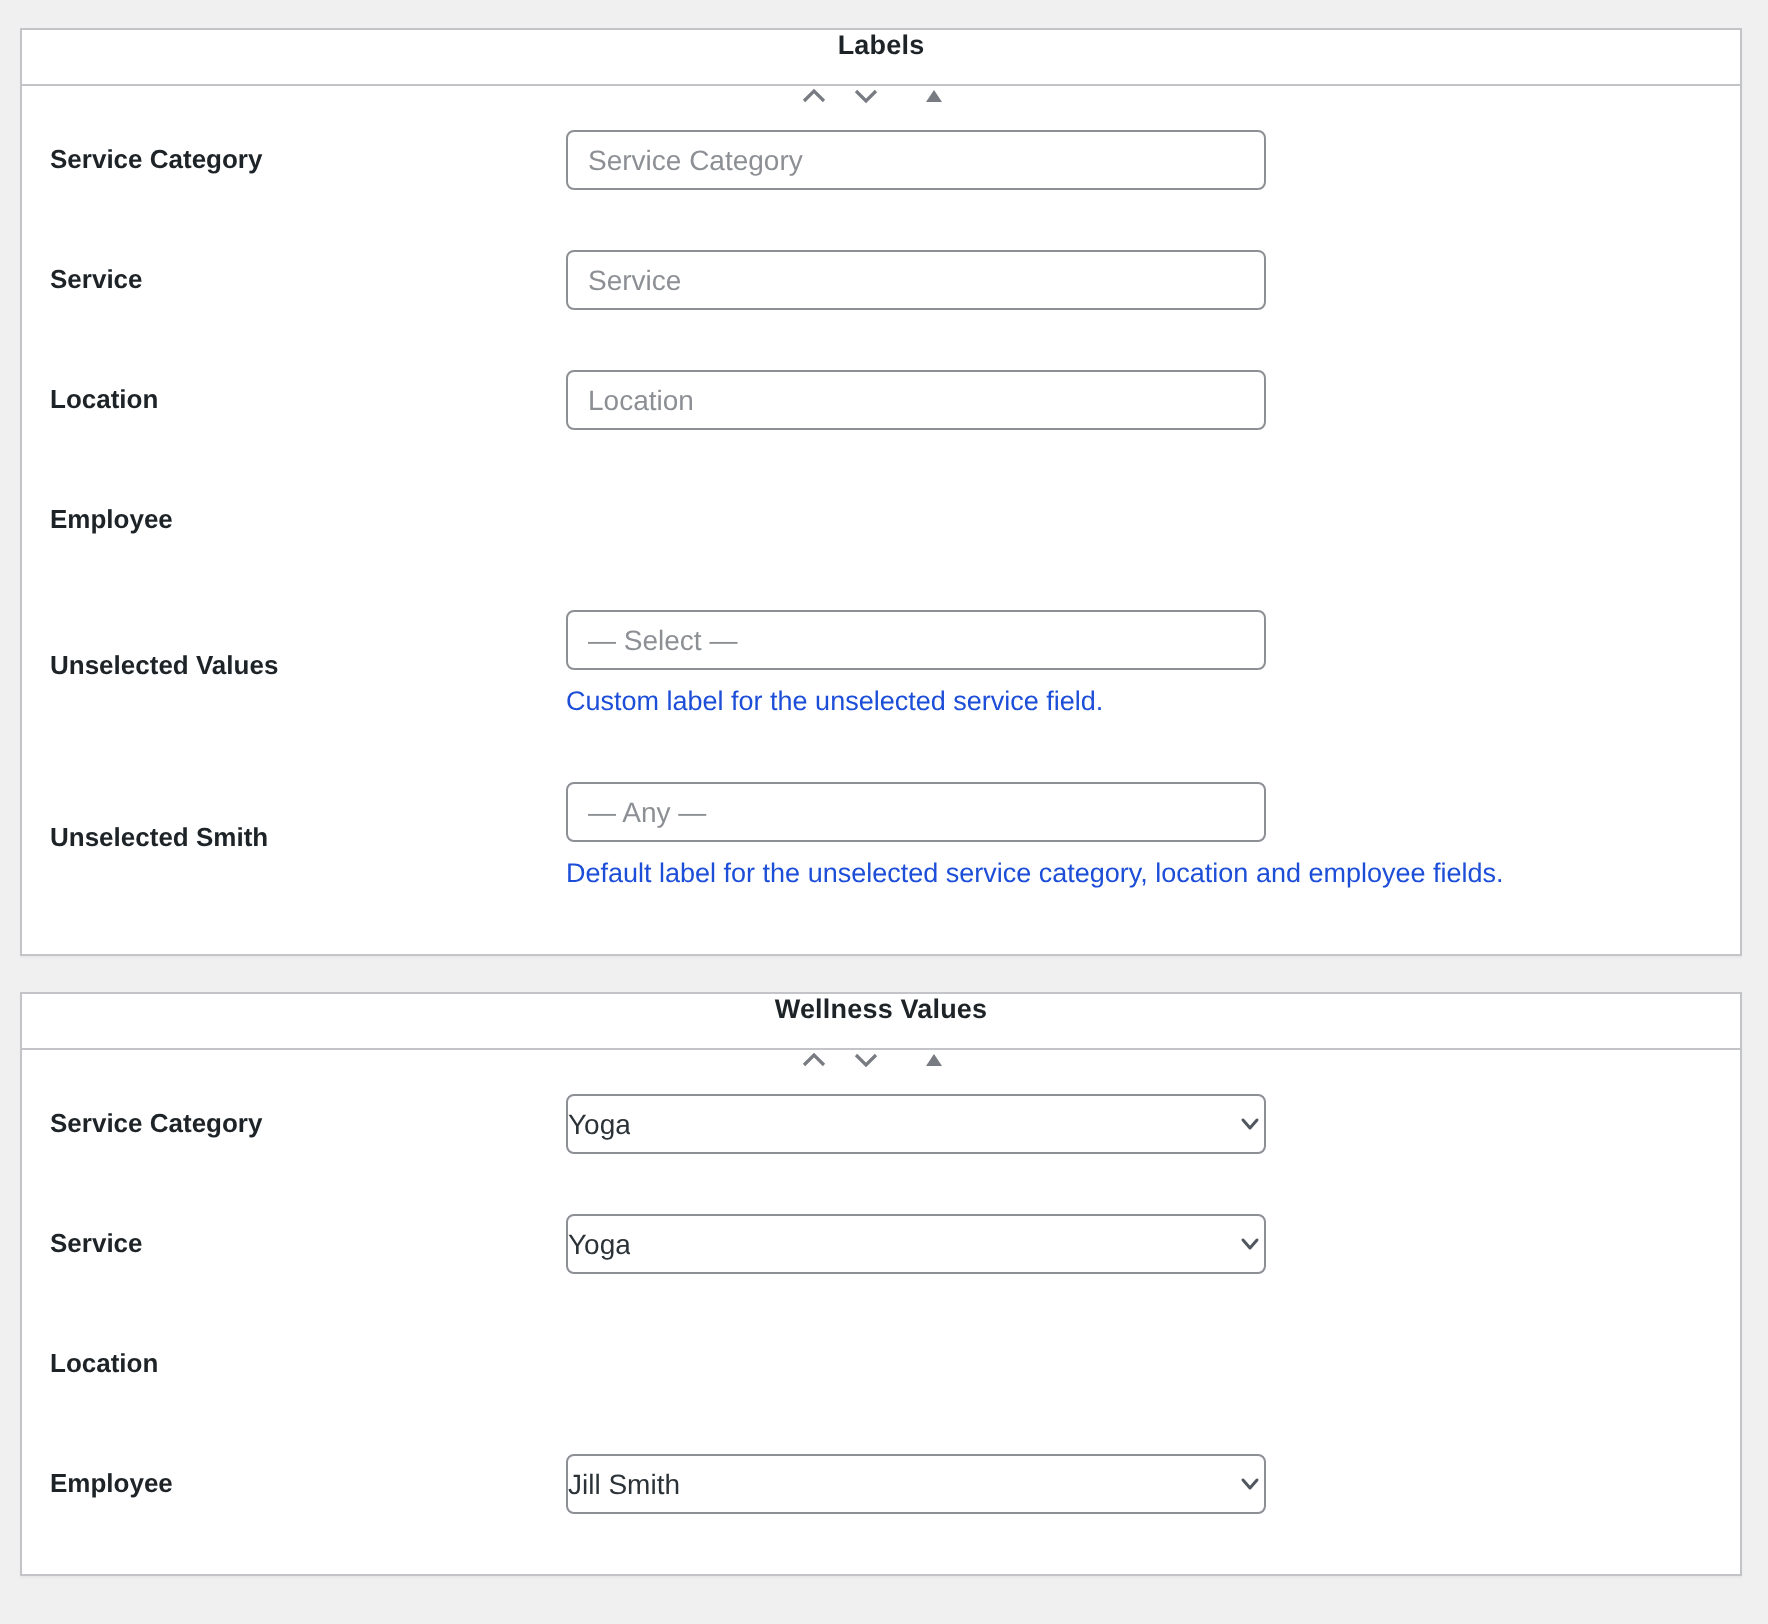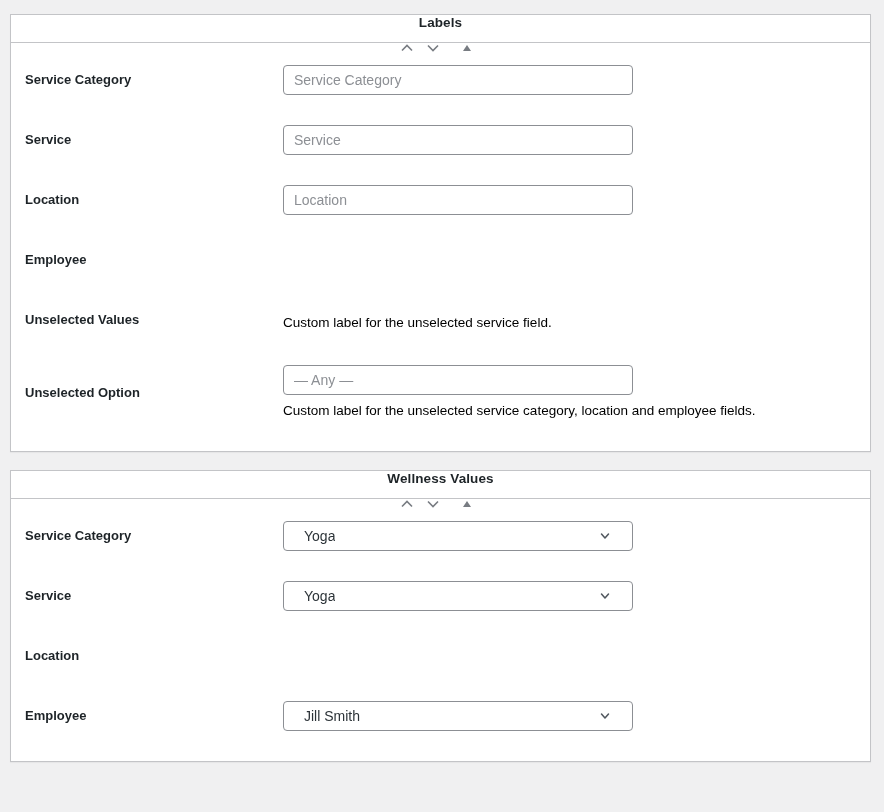--- a/index.html
+++ b/index.html
@@ -96,37 +96,37 @@
   .text-input::placeholder {
     color: #8c8f94;
     opacity: 1;
   }
   .select-box {
     width: 350px;
     height: 30px;
     border: 1px solid #8c8f94;
     border-radius: 4px;
     background: #fff;
-    padding: 0 20px;
+    padding: 0 0;
     display: flex;
     align-items: center;
     justify-content: space-between;
     cursor: pointer;
   }
   .select-value {
     font-size: 14px;
     color: #2c3338;
     white-space: nowrap;
     overflow: hidden;
   }
   .description {
     margin: 7px 0 0 0;
     font-size: 13.5px;
     line-height: 1.4;
-    color: #000000;
+    color: #1d4ed8;
   }
 </style>
 </head>
 <body>
 
 <div class="wrap">
 
   <div class="postbox">
     <div class="postbox-header">
       <h2>Labels</h2>
@@ -169,29 +169,30 @@
         </div>
       </div>
 
       <div class="field-row">
         <label class="field-label">Employee</label>
       </div>
 
       <div class="field-row">
         <label class="field-label">Unselected Values</label>
         <div class="field-control">
+          <input type="text" class="text-input" placeholder="— Select —" style="">
           <p class="description">Custom label for the unselected service field.</p>
         </div>
       </div>
 
       <div class="field-row">
-        <label class="field-label">Unselected Option</label>
+        <label class="field-label">Unselected Smith</label>
         <div class="field-control">
           <input type="text" class="text-input" placeholder="— Any —" style="">
-          <p class="description">Custom label for the unselected service category, location and employee fields.</p>
+          <p class="description">Default label for the unselected service category, location and employee fields.</p>
         </div>
       </div>
 
     </div>
   </div>
 
   <div class="postbox">
     <div class="postbox-header">
       <h2>Wellness Values</h2>
       <div class="handle-actions">

